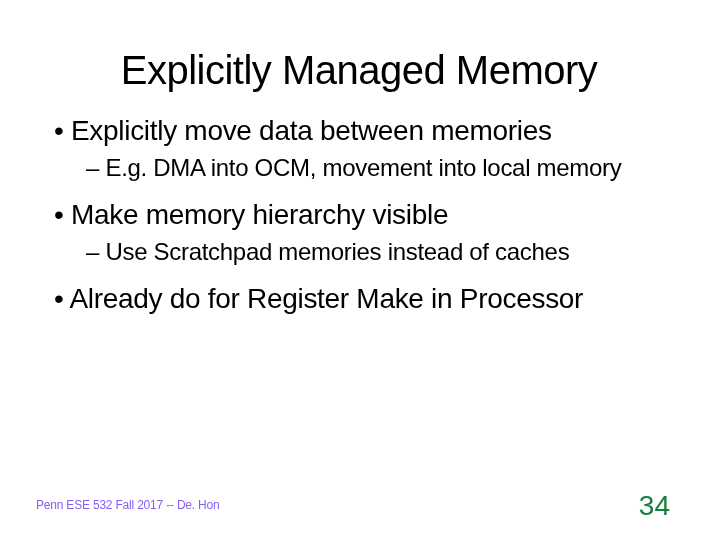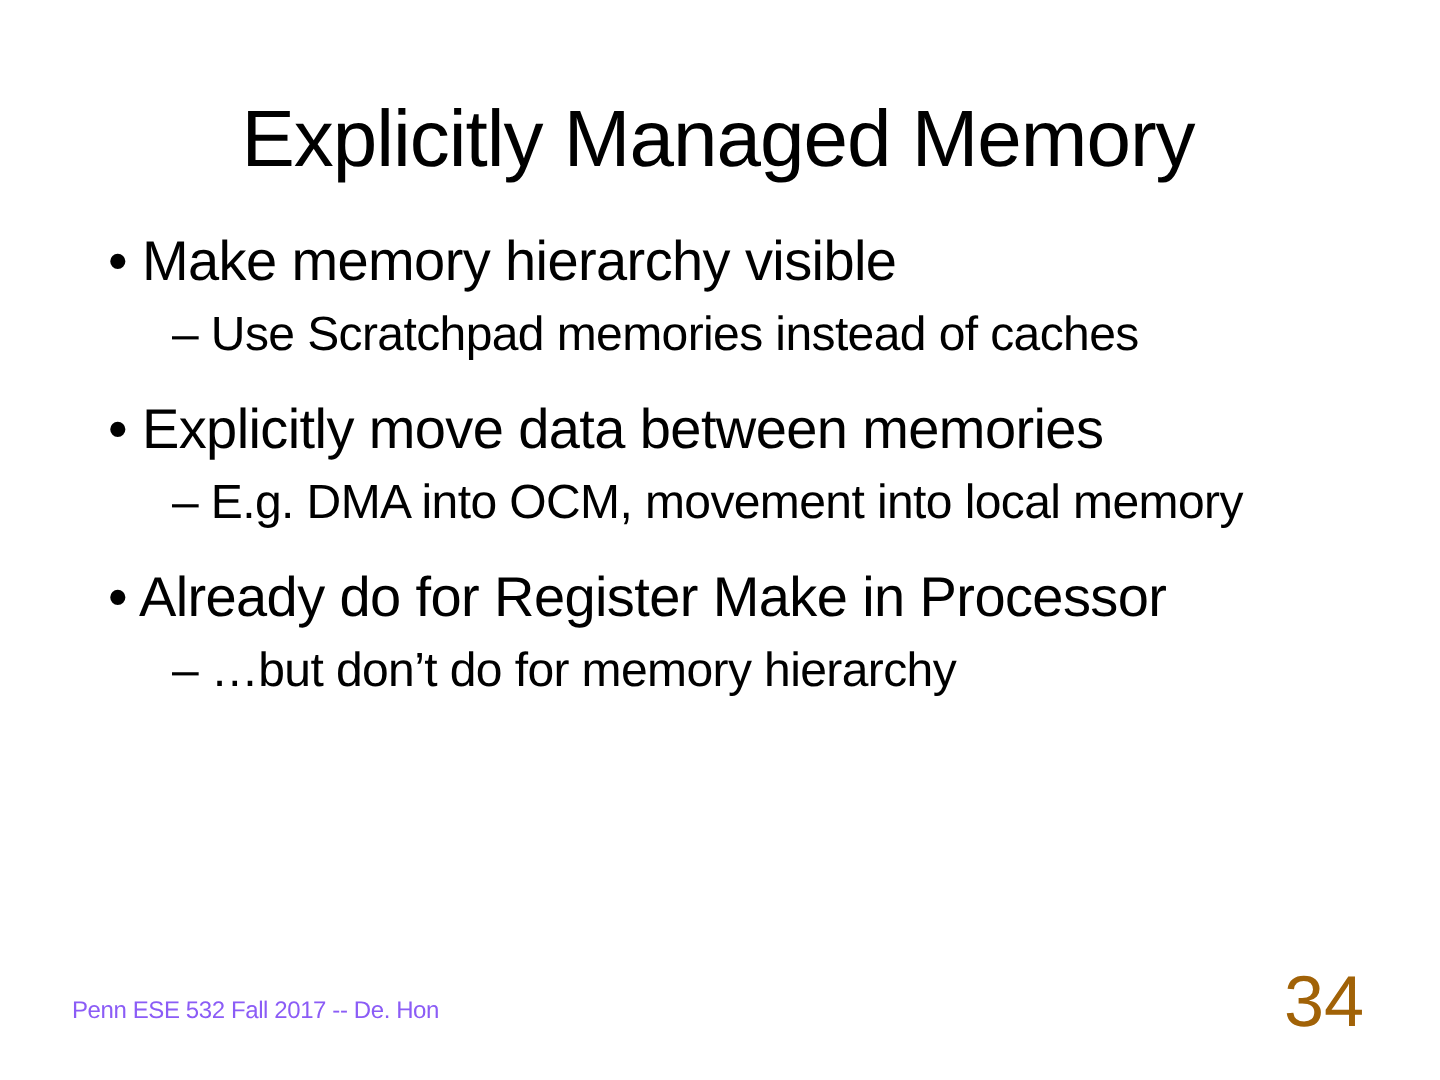--- a/index.html
+++ b/index.html
@@ -55,48 +55,47 @@
   .footer-left {
     position: absolute;
     left: 36px;
     bottom: 28px;
     font-size: 12px;
     color: #8b5cf6;
     letter-spacing: -0.2px;
   }
   .footer-right {
     position: absolute;
-    right: 36px;
+    right: 48px;
     bottom: 18px;
-    font-size: 36px;
-    color: #a16207;
+    font-size: 28px;
+    color: #15803d;
   }
 </style>
 </head>
 <body>
 
 <div class="slide">
 
   <div class="title">Explicitly Managed Memory</div>
 
   <div class="content">
 
     <div class="group">
+      <div class="bullet-l1"><span>Explicitly move data between memories</span></div>
+      <div class="bullet-l2"><span>E.g. DMA into OCM, movement into local memory</span></div>
+    </div>
+
+    <div class="group">
       <div class="bullet-l1"><span>Make memory hierarchy visible</span></div>
       <div class="bullet-l2"><span>Use Scratchpad memories instead of caches</span></div>
     </div>
 
     <div class="group">
-      <div class="bullet-l1"><span>Explicitly move data between memories</span></div>
-      <div class="bullet-l2"><span>E.g. DMA into OCM, movement into local memory</span></div>
-    </div>
-
-    <div class="group">
       <div class="bullet-l1"><span>Already do for Register Make in Processor</span></div>
-      <div class="bullet-l2"><span>…but don’t do for memory hierarchy</span></div>
     </div>
 
   </div>
 
   <div class="footer-left">Penn ESE 532 Fall 2017 -- De. Hon</div>
   <div class="footer-right">34</div>
 
 </div>
 
 </body></html>

